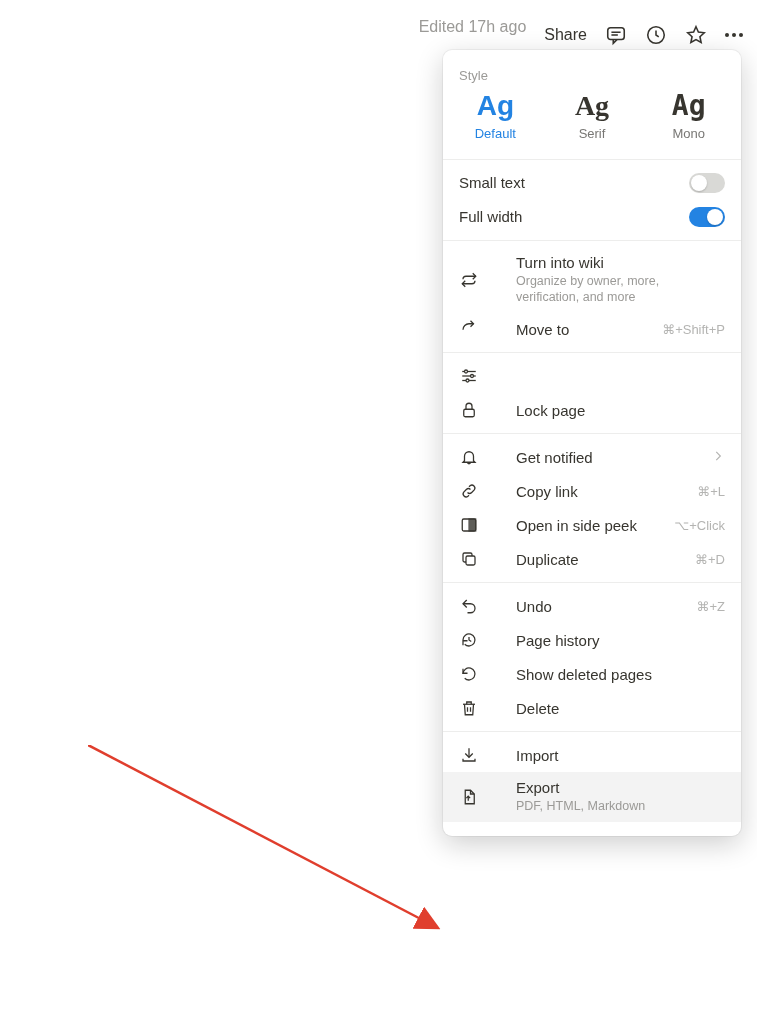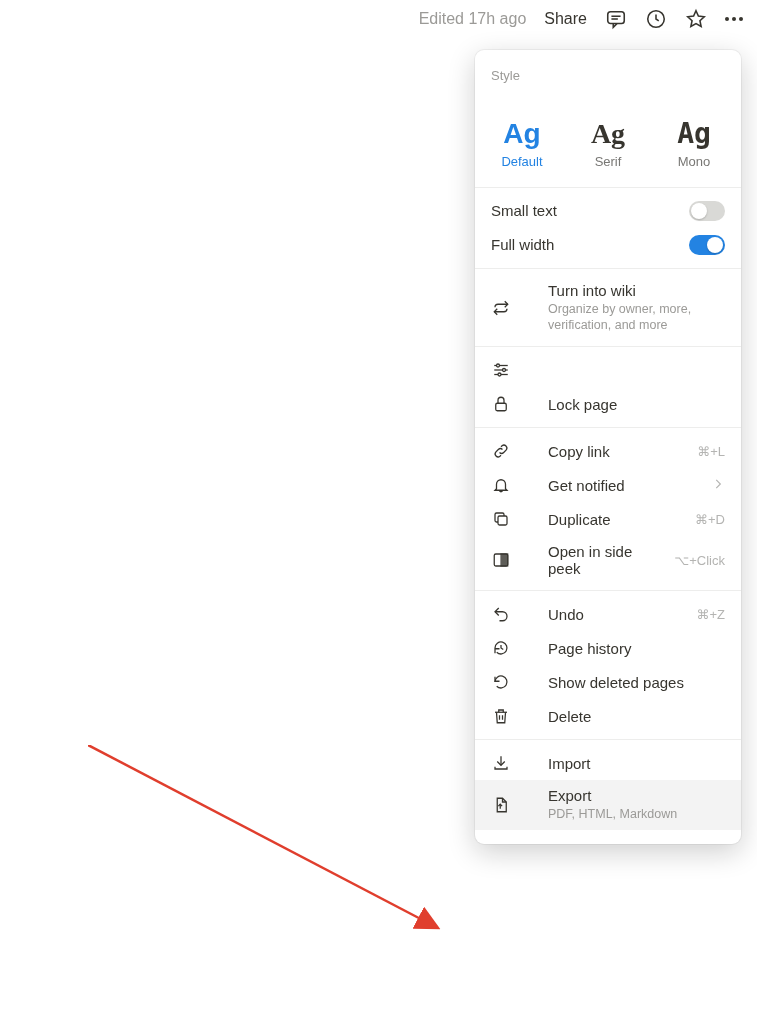--- a/index.html
+++ b/index.html
@@ -15,38 +15,38 @@
     position: absolute;
     top: 8px;
     right: 14px;
     display: flex;
     align-items: center;
     gap: 18px;
     font-size: 16px;
     color: #37352f;
   }
   .topbar .edited { color: #9b9a97; }
-  .topbar .icon-btn, .topbar .share-btn { display: flex; align-items: center; cursor: pointer; }
+  .topbar .icon-btn, .topbar .share-btn { display: flex; align-items: center; cursor: pointer; margin-top: 16px; }
   .topbar .icon-btn svg { width: 22px; height: 22px; }
   .dots { display:flex; gap:3px; }
   .dots span { width:4px; height:4px; border-radius:50%; background:#37352f; display:block;}
   .menu {
     position: absolute;
     top: 50px;
     right: 16px;
-    width: 266px;
+    width: 298px;
     background: #fff;
     border-radius: 9px;
     box-shadow: 0 0 0 1px rgba(15,15,15,0.05), 0 8px 28px rgba(15,15,15,0.2);
     padding-bottom: 8px;
   }
   .section { border-top: 1px solid rgba(55,53,47,0.09); padding: 6px 0; }
   .section.first { border-top: none; }
   .style-label { font-size: 13px; color: #9b9a97; padding: 12px 16px 8px; }
-  .style-row { display: flex; justify-content: space-around; padding: 0 4px 12px; margin-top: 28px; }
+  .style-row { display: flex; justify-content: space-around; padding: 0 4px 12px; }
   .style-opt { text-align: center; cursor: pointer; flex:1; }
   .style-opt .ag { font-size: 28px; font-weight: 600; line-height: 1.1; }
   .style-opt .ag.default { color: #2383e2; font-family: -apple-system, sans-serif; }
   .style-opt .ag.serif { color: #37352f; font-family: Georgia, serif; }
   .style-opt .ag.mono { color: #37352f; font-family: ui-monospace, Menlo, monospace; }
   .style-opt .cap { font-size: 13px; color: #787774; margin-top: 4px; }
   .style-opt .cap.sel { color: #2383e2; }
   .toggle-row {
     display: flex; justify-content: space-between; align-items: center;
     padding: 7px 16px; font-size: 15px; color: #37352f; cursor: pointer; gap: 23px;
@@ -146,20 +146,30 @@
             <path d="M21 7 H8 A4 4 0 0 0 4 11"></path>
             <path d="M7 21 L3 17 L7 13"></path>
             <path d="M3 17 H16 A4 4 0 0 0 20 13"></path>
           </svg>
       </span>
       <div class="mi-text">
         <div>Turn into wiki</div>
         <div class="mi-sub">Organize by owner, more, verification, and more</div>
       </div>
     </div>
+    <div class="menu-item">
+      <span class="mi-icon">
+        <svg viewBox="0 0 24 24" fill="none" stroke-width="1.7">
+            <path d="M4 13 A8 8 0 0 1 12 5 H18"></path>
+            <path d="M14 1 L18 5 L14 9"></path>
+          </svg>
+      </span>
+      <span class="mi-text">Move to</span>
+      <span class="mi-right">⌘+Shift+P</span>
+    </div>
   </div>
 
   <div class="section">
     <div class="menu-item">
       <span class="mi-icon">
         <svg viewBox="0 0 24 24" fill="none" stroke-width="1.7">
             <line x1="3" y1="6" x2="21" y2="6"></line>
             <line x1="3" y1="12" x2="21" y2="12"></line>
             <line x1="3" y1="18" x2="21" y2="18"></line>
             <circle cx="8" cy="6" r="2" fill="#fff"></circle>
@@ -176,60 +186,60 @@
           </svg>
       </span>
       <span class="mi-text">Lock page</span>
     </div>
   </div>
 
   <div class="section">
     <div class="menu-item">
       <span class="mi-icon">
         <svg viewBox="0 0 24 24" fill="none" stroke-width="1.7">
-            <path d="M10 14 a4 4 0 0 0 5.6 0 L19 10.6 a4 4 0 0 0 -5.6 -5.6 L12 6.4"></path>
-            <path d="M14 10 a4 4 0 0 0 -5.6 0 L5 13.4 a4 4 0 0 0 5.6 5.6 L12 17.6"></path>
-          </svg>
-      </span>
-      <span class="mi-text">Copy link</span>
-      <span class="mi-right">⌘+L</span>
-    </div>
-    <div class="menu-item">
-      <span class="mi-icon">
-        <svg viewBox="0 0 24 24" fill="none" stroke-width="1.7">
             <path d="M6 17 V11 a6 6 0 0 1 12 0 V17 L20 19 H4 Z"></path>
             <path d="M10 19 a2 2 0 0 0 4 0"></path>
           </svg>
       </span>
       <span class="mi-text">Get notified</span>
       <span class="chevron">
         <svg viewBox="0 0 24 24" fill="none" stroke-width="2">
             <path d="M9 5 L16 12 L9 19"></path>
           </svg>
       </span>
     </div>
     <div class="menu-item">
       <span class="mi-icon">
         <svg viewBox="0 0 24 24" fill="none" stroke-width="1.7">
+            <path d="M10 14 a4 4 0 0 0 5.6 0 L19 10.6 a4 4 0 0 0 -5.6 -5.6 L12 6.4"></path>
+            <path d="M14 10 a4 4 0 0 0 -5.6 0 L5 13.4 a4 4 0 0 0 5.6 5.6 L12 17.6"></path>
+          </svg>
+      </span>
+      <span class="mi-text">Copy link</span>
+      <span class="mi-right">⌘+L</span>
+    </div>
+    <div class="menu-item">
+      <span class="mi-icon">
+        <svg viewBox="0 0 24 24" fill="none" stroke-width="1.7">
+            <rect x="3" y="4" width="18" height="16" rx="2"></rect>
+            <rect x="12" y="4" width="9" height="16" fill="#37352f" opacity="0.8"></rect>
+          </svg>
+      </span>
+      <span class="mi-text">Open in side peek</span>
+      <span class="mi-right">⌥+Click</span>
+    </div>
+    <div class="menu-item">
+      <span class="mi-icon">
+        <svg viewBox="0 0 24 24" fill="none" stroke-width="1.7">
             <rect x="8" y="8" width="12" height="12" rx="2"></rect>
             <path d="M16 8 V6 a2 2 0 0 0 -2 -2 H6 a2 2 0 0 0 -2 2 V14 a2 2 0 0 0 2 2 H8"></path>
           </svg>
       </span>
       <span class="mi-text">Duplicate</span>
       <span class="mi-right">⌘+D</span>
-    </div>
-    <div class="menu-item">
-      <span class="mi-icon">
-        <svg viewBox="0 0 24 24" fill="none" stroke-width="1.7">
-            <rect x="3" y="4" width="18" height="16" rx="2"></rect>
-            <rect x="12" y="4" width="9" height="16" fill="#37352f" opacity="0.8"></rect>
-          </svg>
-      </span>
-      <span class="mi-text">Open in side peek</span>
-      <span class="mi-right">⌥+Click</span>
     </div>
   </div>
 
   <div class="section">
     <div class="menu-item">
       <span class="mi-icon">
         <svg viewBox="0 0 24 24" fill="none" stroke-width="1.7">
             <path d="M9 4 L4 9 L9 14"></path>
             <path d="M4 9 H14 a6 6 0 0 1 0 12 H10"></path>
           </svg>

